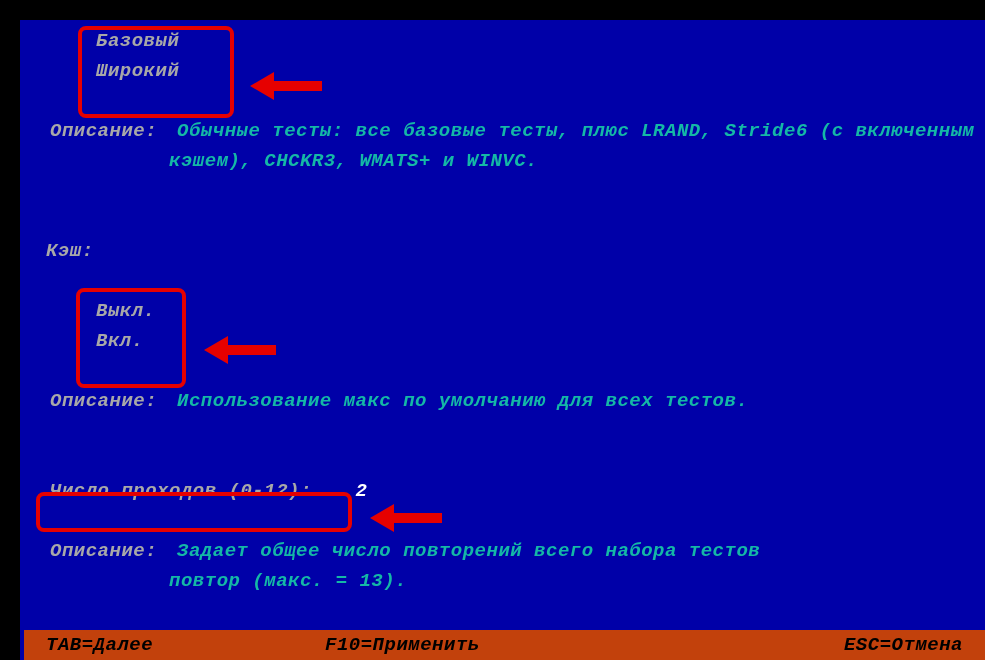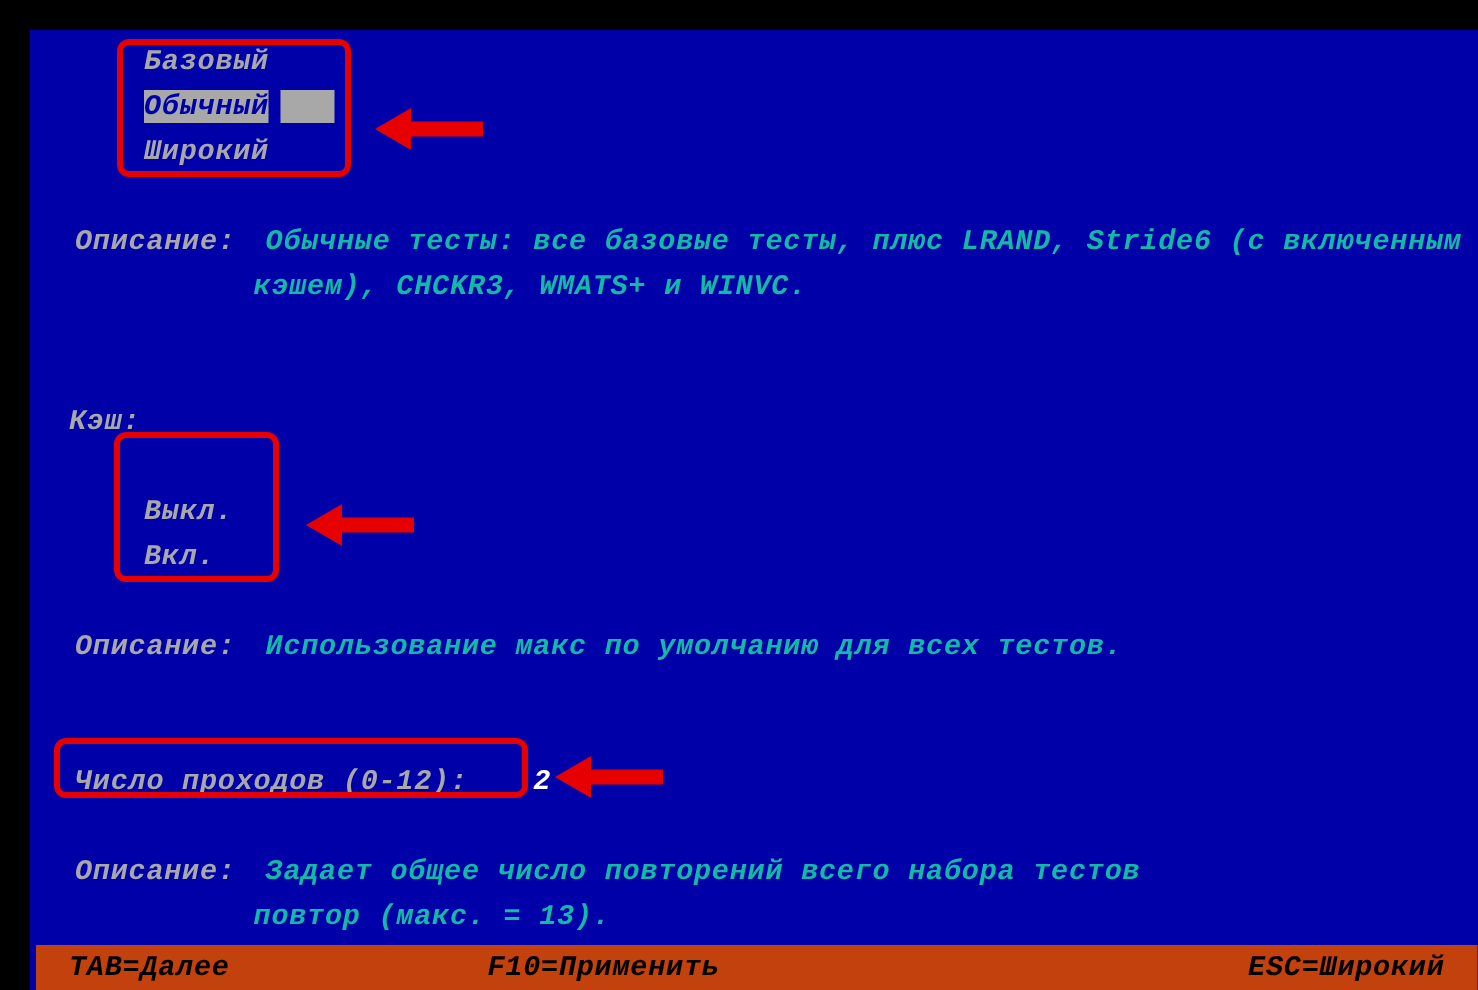--- a/index.html
+++ b/index.html
@@ -80,21 +80,20 @@
     border-right: 24px solid #e60000;
   }
 </style>
 </head>
 <body>
 
 <div class="screen">
   <div class="content">
 
     <div class="row indent-menu"><span>Базовый</span></div>
-    <div class="row indent-menu"><span class="selected">Обычный</span><span class="selected">   </span></div>
     <div class="row indent-menu"><span>Широкий</span></div>
 
     <div class="row">&nbsp;</div>
 
     <div class="row"><span>Описание:</span> <span class="white">Обычные тесты: все базовые тесты, плюс LRAND, Stride6 (с включенным</span></div>
     <div class="row">          <span class="white">кэшем), CHCKR3, WMATS+ и WINVC.</span></div>
 
     <div class="row">&nbsp;</div>
     <div class="row">&nbsp;</div>
 
@@ -115,21 +114,21 @@
     <div class="row">&nbsp;</div>
 
     <div class="row"><span>Описание:</span> <span class="white">Задает общее число повторений всего набора тестов</span></div>
     <div class="row">          <span class="white">повтор (макс. = 13).</span></div>
 
   </div>
 
   <div class="statusbar">
     <div class="seg seg-left">TAB=Далее</div>
     <div class="seg seg-center">F10=Применить</div>
-    <div class="seg seg-right">ESC=Широкий</div>
+    <div class="seg seg-right">ESC=Отмена</div>
   </div>
 
   <div class="hl" style="left:54px; top:2px;  width:156px; height:92px;"></div>
   <div class="hl" style="left:52px; top:264px; width:110px; height:100px;"></div>
   <div class="hl" style="left:12px; top:468px; width:316px; height:40px;"></div>
 
   <div class="arrow" style="left:222px; top:44px;  width:80px; height:28px;">
       <div class="head"></div>
       <div class="shaft"></div>
     </div>

